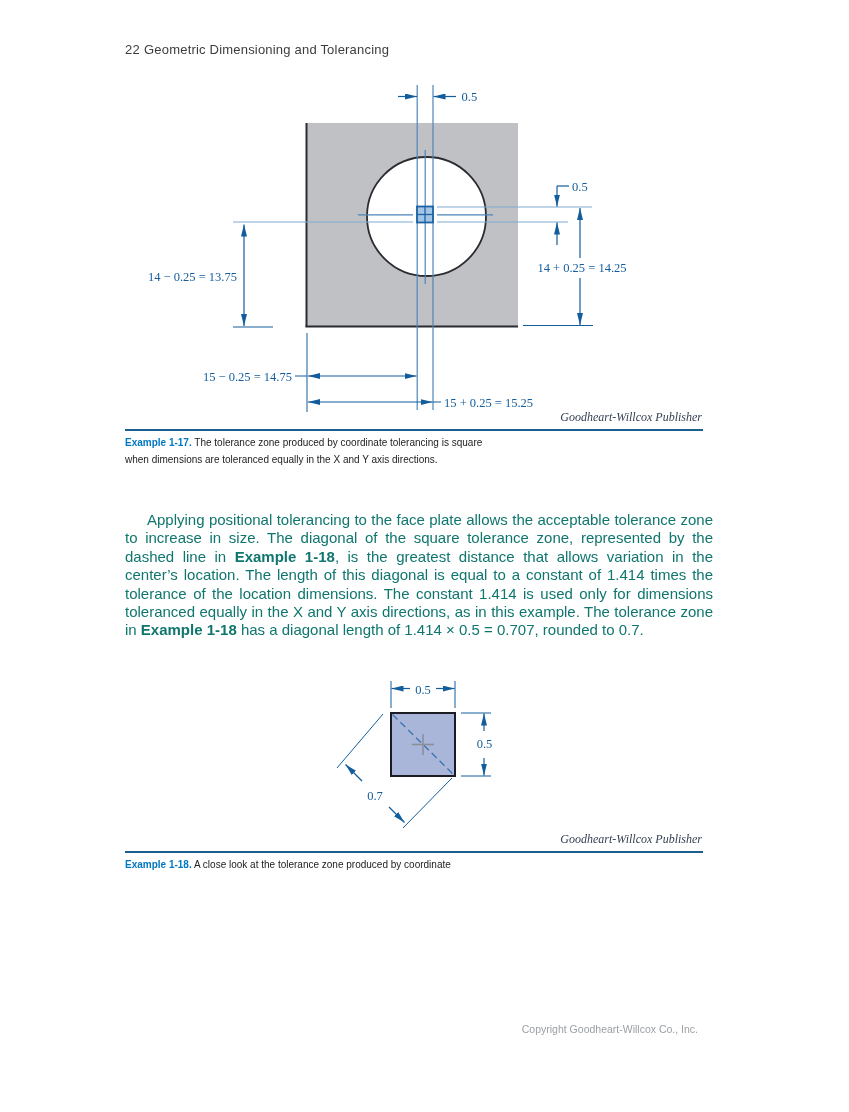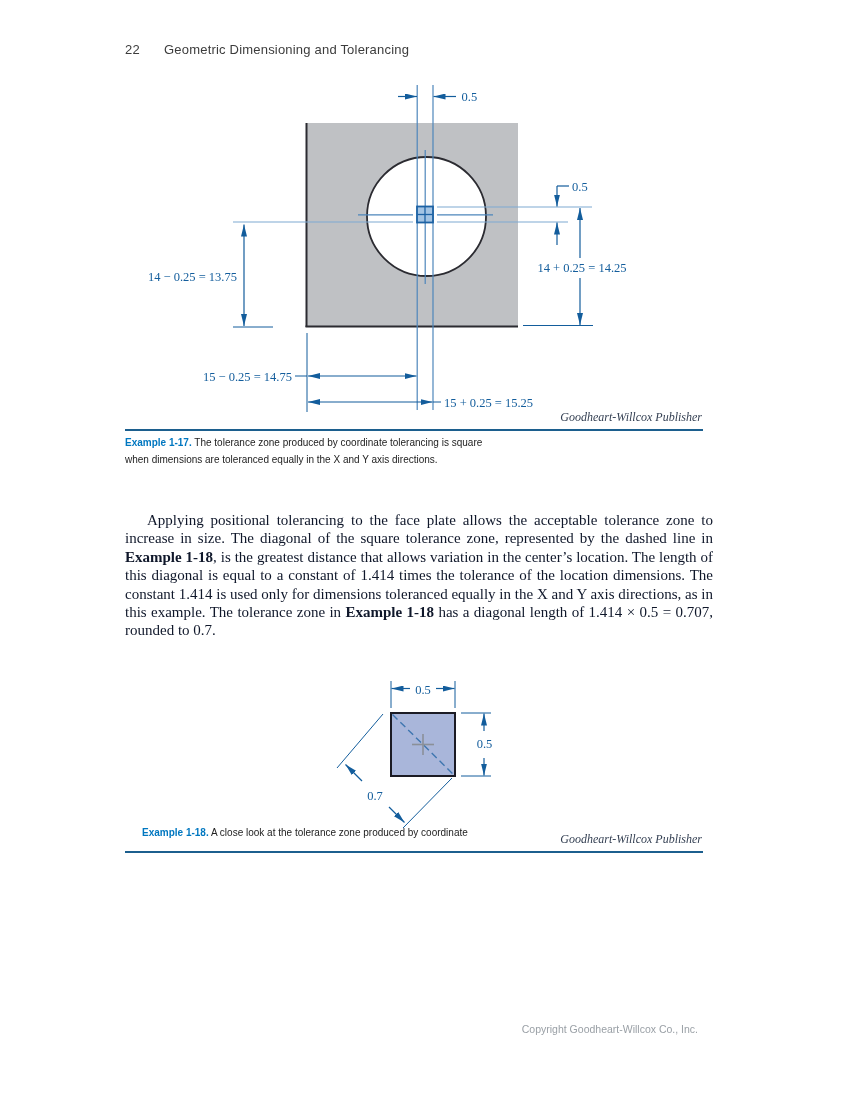--- a/index.html
+++ b/index.html
@@ -2,36 +2,36 @@
 <html><head>
 <meta charset="utf-8">
 <style>
   html,body{margin:0;padding:0;background:#ffffff;}
   #page{
     position:relative;width:849px;height:1112px;background:#ffffff;
     font-family:"Liberation Sans",sans-serif;overflow:hidden;
   }
   .hdr{position:absolute;top:42px;font-size:13px;color:#3c3c3c;letter-spacing:.2px;}
   #pagenum{left:125px;}
-  #hdrtitle{left:164px;}
+  #hdrtitle{left:144px;}
   svg{position:absolute;overflow:visible;}
   .credit{
     position:absolute;right:147px;font-family:"Liberation Serif",serif;
     font-style:italic;font-size:12px;color:#333f52;white-space:nowrap;
   }
   .rule{position:absolute;left:125px;width:578px;height:2px;background:#1c5f8e;}
   .caption{
     position:absolute;left:125px;width:560px;font-size:10px;line-height:17px;
     color:#222222;
   }
   .caption .cap-label{color:#0077c0;font-weight:bold;}
   .bodytext{
     position:absolute;left:125px;top:511px;width:588px;
-    font-family:Liberation Serif, serif;font-size:15px;line-height:18.4px;
-    color:#0f172a;text-align:justify;text-indent:22px;
+    font-family:Liberation Sans, sans-serif;font-size:15px;line-height:18.4px;
+    color:#0f766e;text-align:justify;text-indent:22px;
   }
   .bodytext b{font-weight:bold;}
   #footer{
     position:absolute;top:1023px;right:151px;font-size:10.5px;color:#9aa0a6;
   }
   .dimtxt{
     font-family:"Liberation Serif",serif;font-size:12.5px;fill:#135d9c;
   }
 </style>
 </head>
@@ -135,19 +135,19 @@
     <text class="dimtxt" x="375" y="800" text-anchor="middle">0.7</text>
 
     <rect x="391" y="713" width="64" height="63" fill="#a9b6da" stroke="#1b1b24" stroke-width="2"></rect>
     <line x1="392.5" y1="714.5" x2="453.5" y2="774.5" stroke="#3f76b0" stroke-width="1.4" stroke-dasharray="7 4"></line>
     <line x1="412" y1="744.5" x2="434" y2="744.5" stroke="#8b9098" stroke-width="1.6"></line>
     <line x1="423" y1="734" x2="423" y2="755" stroke="#8b9098" stroke-width="1.6"></line>
   </svg>
 
   <div class="credit" style="top:832px;">Goodheart-Willcox Publisher</div>
   <div class="rule" style="top:851px;"></div>
-  <div class="caption" style="top:824px;margin-left:17px;">
+  <div class="caption" style="top:856px;">
     <div><span class="cap-label">Example 1-18.</span><span> A close look at the tolerance zone produced by coordinate</span></div>
   </div>
 
   <div id="footer">Copyright Goodheart-Willcox Co., Inc.</div>
 
 </div>
 
 </body></html>

